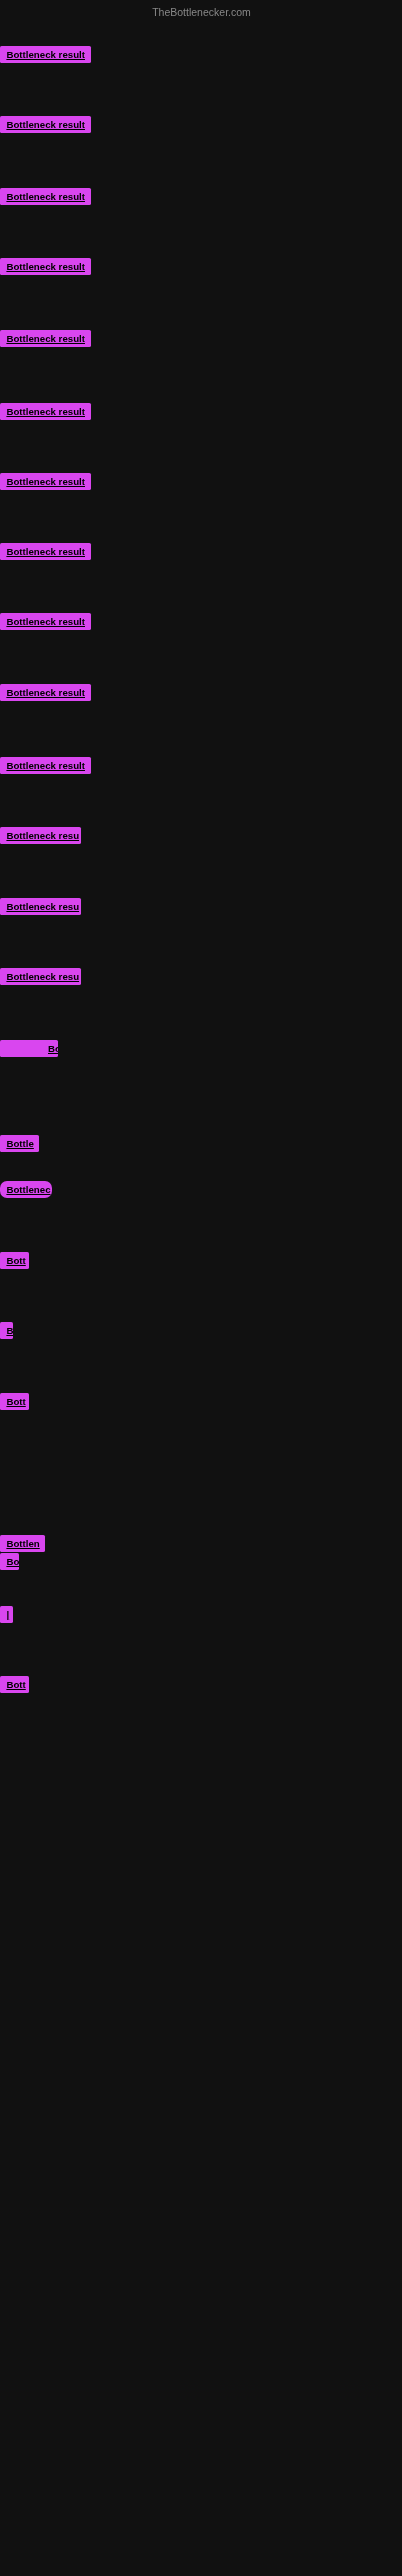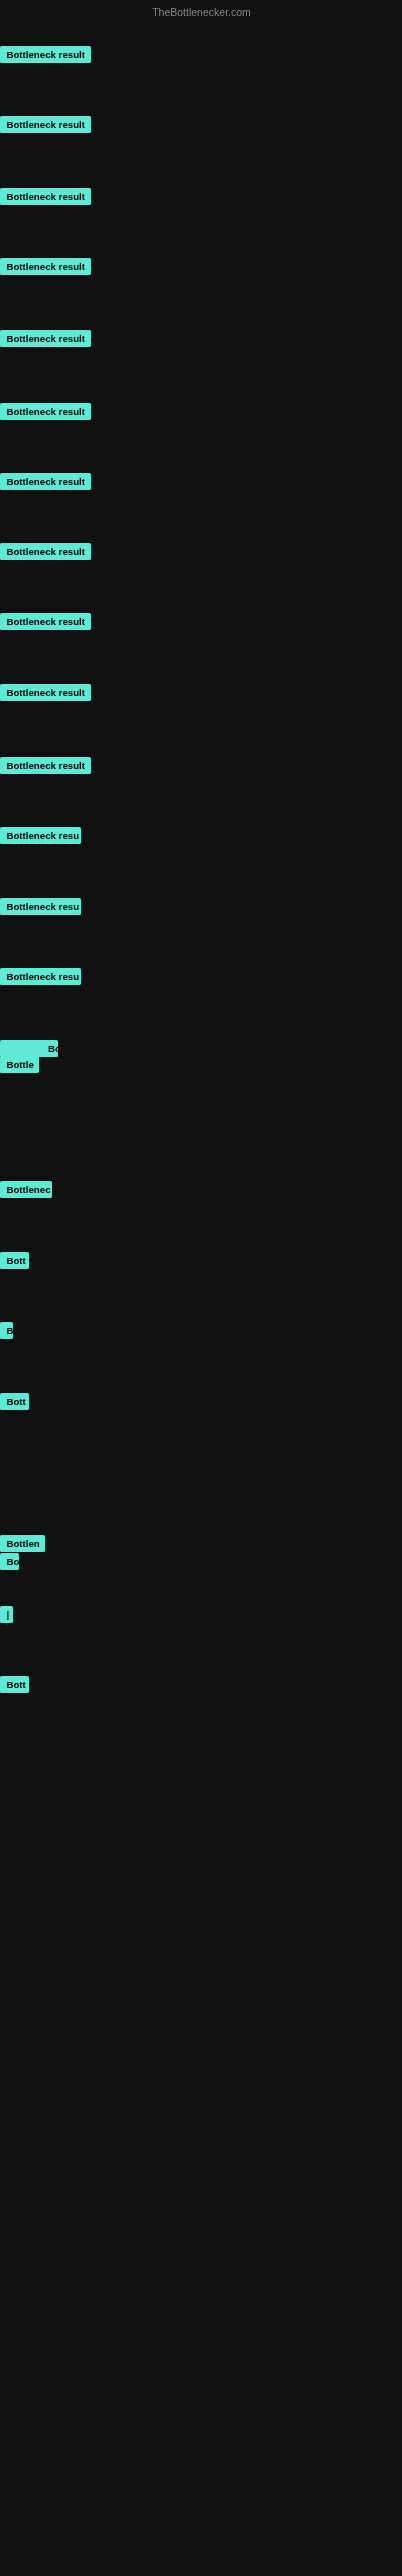--- a/index.html
+++ b/index.html
@@ -22,29 +22,30 @@
       color: #888888;
       font-size: 10.5px;
     }
 
     .bottleneck-item {
       position: absolute;
       left: 0;
     }
 
     .bottleneck-badge {
-      background-color: #5eead4;
+      background-color: #d946ef;
       color: #000000;
       font-size: 9.7px;
       font-weight: bold;
       padding: 3.2px 6.4px;
       display: inline-block;
       border-radius: 1.6px;
       white-space: nowrap;
       overflow: hidden;
+      text-decoration: underline;
     }
   </style>
 </head>
 <body>
 
 <div class="site-header">
   <span>TheBottlenecker.com</span>
 </div>
 
 <div class="bottleneck-item" style="top: 46px; left: 0px;"><div class="bottleneck-badge" style="max-width: 93px;">Bottleneck result</div></div>
@@ -55,22 +56,22 @@
 <div class="bottleneck-item" style="top: 403px; left: 0px;"><div class="bottleneck-badge" style="max-width: 93px;">Bottleneck result</div></div>
 <div class="bottleneck-item" style="top: 473px; left: 0px;"><div class="bottleneck-badge" style="max-width: 93px;">Bottleneck result</div></div>
 <div class="bottleneck-item" style="top: 543px; left: 0px;"><div class="bottleneck-badge" style="max-width: 93px;">Bottleneck result</div></div>
 <div class="bottleneck-item" style="top: 613px; left: 0px;"><div class="bottleneck-badge" style="max-width: 93px;">Bottleneck result</div></div>
 <div class="bottleneck-item" style="top: 684px; left: 0px;"><div class="bottleneck-badge" style="max-width: 93px;">Bottleneck result</div></div>
 <div class="bottleneck-item" style="top: 757px; left: 0px;"><div class="bottleneck-badge" style="max-width: 93px;">Bottleneck result</div></div>
 <div class="bottleneck-item" style="top: 827px; left: 0px;"><div class="bottleneck-badge" style="max-width: 81px;">Bottleneck resu</div></div>
 <div class="bottleneck-item" style="top: 898px; left: 0px;"><div class="bottleneck-badge" style="max-width: 81px;">Bottleneck resu</div></div>
 <div class="bottleneck-item" style="top: 968px; left: 0px;"><div class="bottleneck-badge" style="max-width: 81px;">Bottleneck resu</div></div>
 <div class="bottleneck-item" style="top: 1040px; left: 0px;"><div class="bottleneck-badge" style="max-width: 58px; padding-left: 48px;">Bottleneck</div></div>
-<div class="bottleneck-item" style="top: 1056px; left: 0px;"><div class="bottleneck-badge" style="max-width: 39px;">Bottle</div></div>
-<div class="bottleneck-item" style="top: 1181px; left: 0px;"><div class="bottleneck-badge" style="max-width: 52px;">Bottlenec</div></div>
+<div class="bottleneck-item" style="top: 1135px; left: 0px;"><div class="bottleneck-badge" style="max-width: 39px;">Bottle</div></div>
+<div class="bottleneck-item" style="top: 1181px; left: 0px;"><div class="bottleneck-badge" style="max-width: 52px; border-radius: 7px;">Bottlenec</div></div>
 <div class="bottleneck-item" style="top: 1252px; left: 0px;"><div class="bottleneck-badge" style="max-width: 29px;">Bott</div></div>
 <div class="bottleneck-item" style="top: 1322px; left: 0px;"><div class="bottleneck-badge" style="max-width: 13px;">B</div></div>
 <div class="bottleneck-item" style="top: 1393px; left: 0px;"><div class="bottleneck-badge" style="max-width: 29px;">Bott</div></div>
 <div class="bottleneck-item" style="top: 1553px; left: 0px;"><div class="bottleneck-badge" style="max-width: 19.3px;">Bo</div></div>
 <div class="bottleneck-item" style="top: 1535px; left: 0px; text-align: right;"><div class="bottleneck-badge" style="max-width: 45px;">Bottlen</div></div>
 <div class="bottleneck-item" style="top: 1606px; left: 0px;"><div class="bottleneck-badge" style="max-width: 8px;">|</div></div>
 <div class="bottleneck-item" style="top: 1676px; left: 0px;"><div class="bottleneck-badge" style="max-width: 29px;">Bott</div></div>
 
 
 </body></html>

